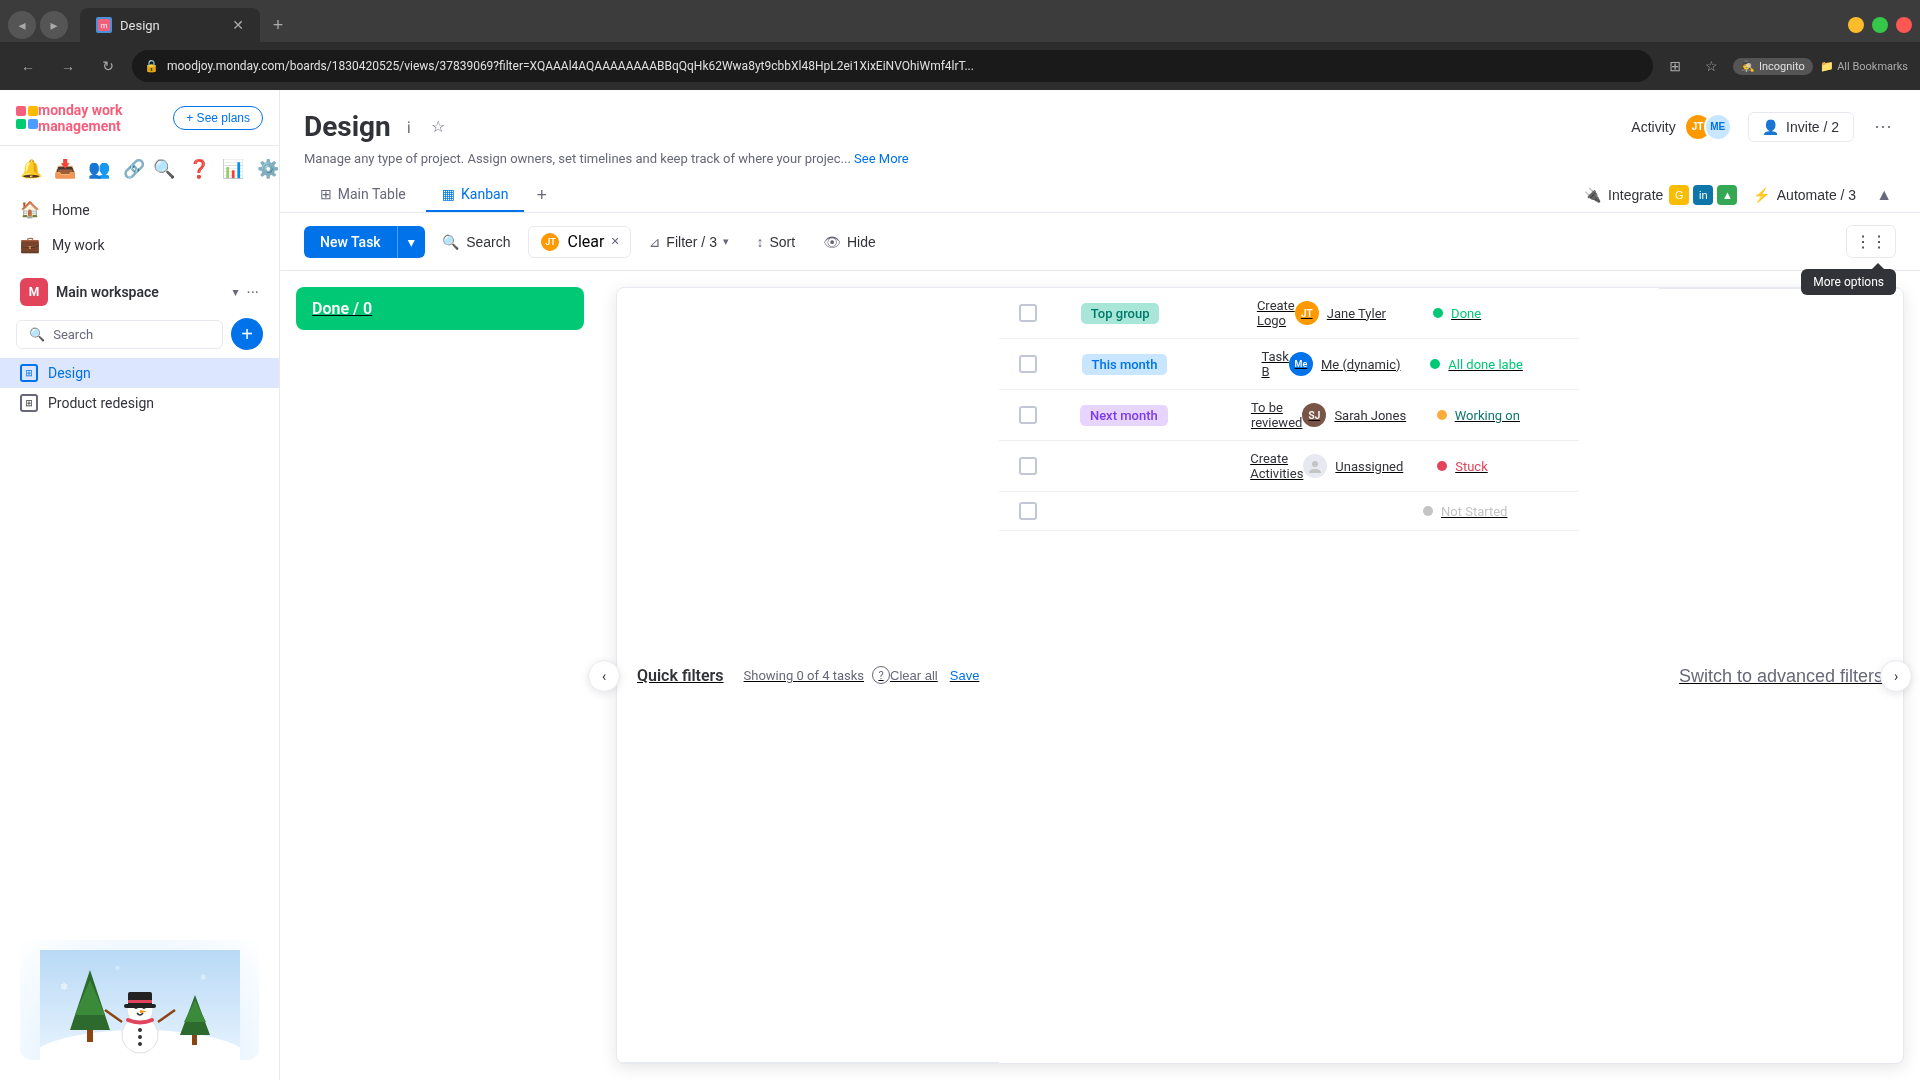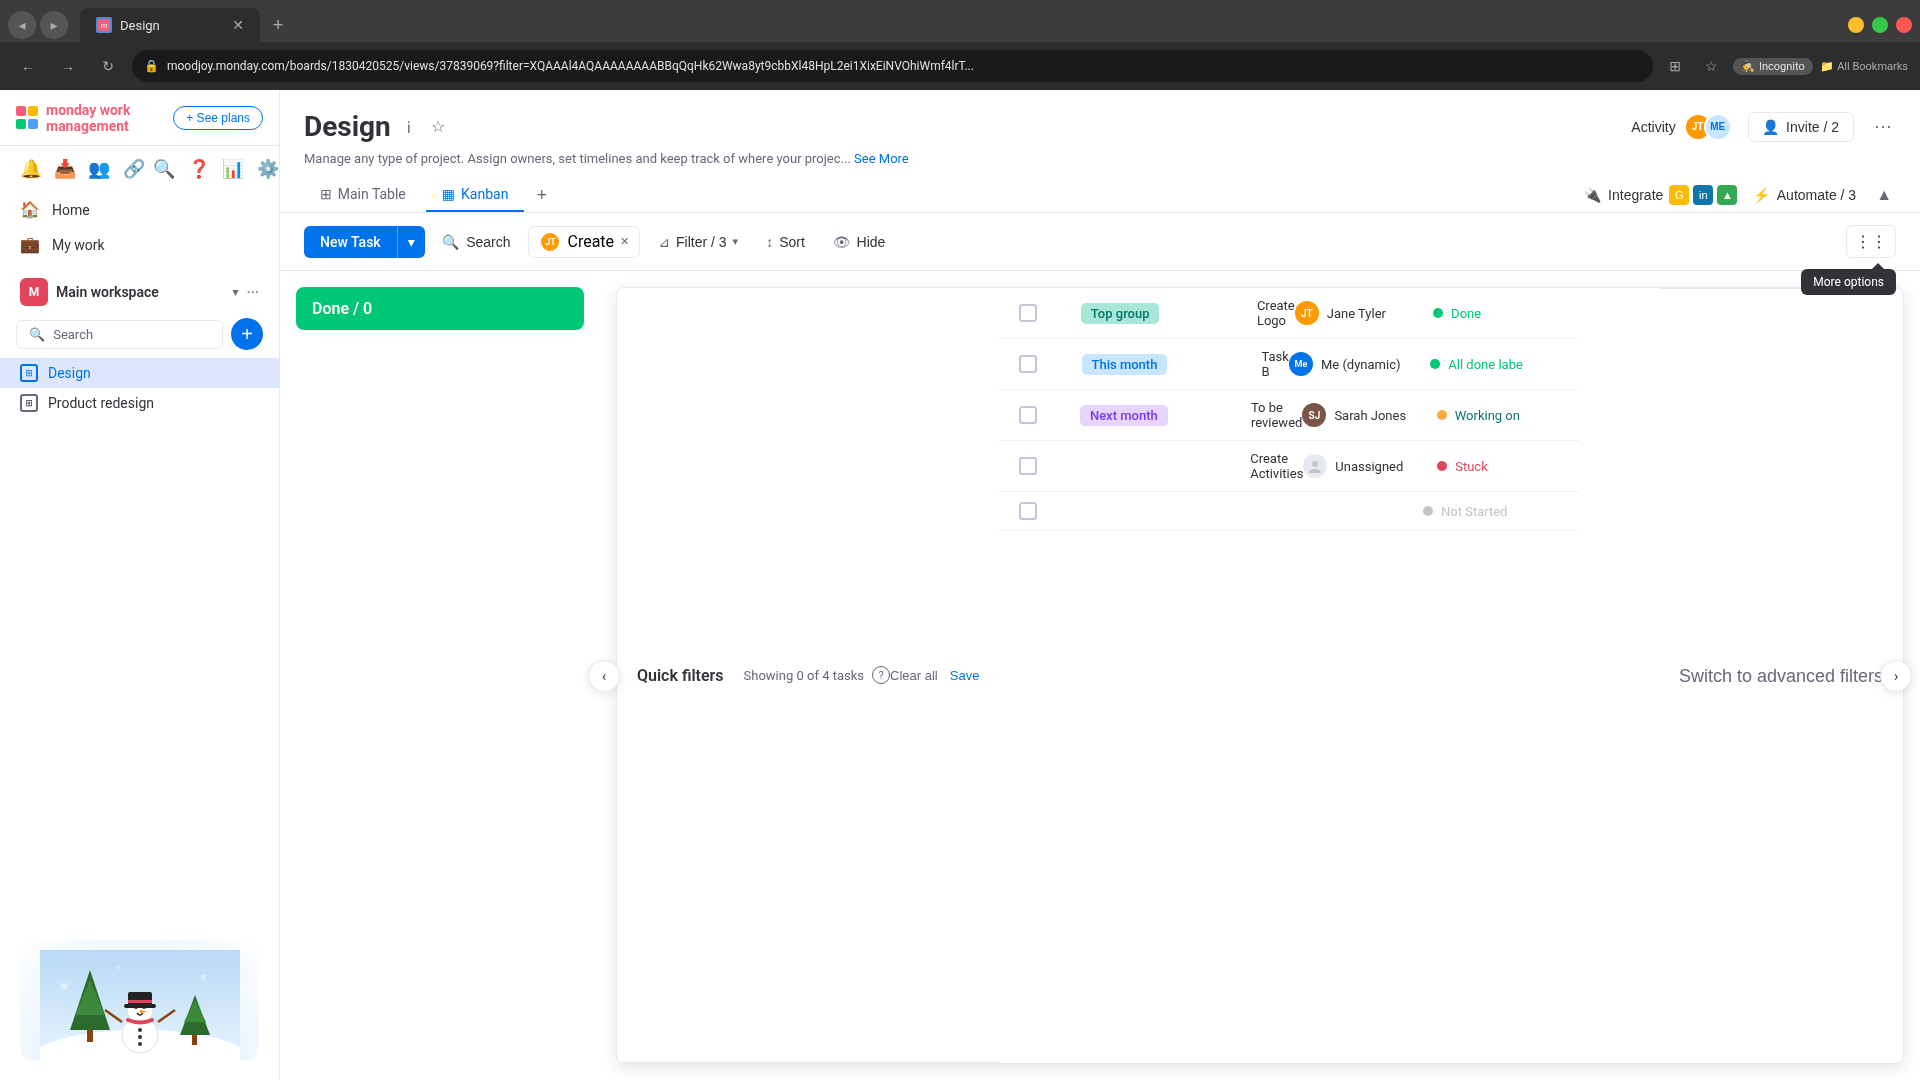--- a/index.html
+++ b/index.html
@@ -24,21 +24,21 @@
     .browser-action-btn { width: 28px; height: 28px; background: transparent; border: none; color: #aaa; cursor: pointer; display: flex; align-items: center; justify-content: center; font-size: 14px; border-radius: 4px; }
     .incognito-badge { background: #555; border-radius: 12px; padding: 2px 8px; font-size: 11px; color: #e0e0e0; display: flex; align-items: center; gap: 4px; }
     .bookmarks-btn { color: #aaa; font-size: 11px; white-space: nowrap; }
 
     
     .app-container { display: flex; height: 990px; width: 100%; background: #fff; }
 
     
     .sidebar { width: 280px; background: #fff; border-right: 1px solid #e6e9ef; display: flex; flex-direction: column; flex-shrink: 0; overflow: hidden; }
     .sidebar-top { padding: 12px 16px; display: flex; align-items: center; gap: 12px; border-bottom: 1px solid #e6e9ef; height: 56px; }
-    .app-logo { display: flex; align-items: center; gap: 8px; }
+    .app-logo { display: flex; align-items: center; }
     .logo-grid { display: grid; grid-template-columns: 1fr 1fr; gap: 2px; width: 24px; height: 24px; }
     .logo-dot { width: 10px; height: 10px; border-radius: 2px; }
     .logo-dot:nth-child(1) { background: #f65f7c; }
     .logo-dot:nth-child(2) { background: #ffb900; }
     .logo-dot:nth-child(3) { background: #00ca72; }
     .logo-dot:nth-child(4) { background: #4d9cff; }
     .logo-text { font-size: 14px; color: #333; font-weight: 500; }
     .logo-text span { color: #f65f7c; font-weight: 700; }
     .see-plans-btn { margin-left: auto; background: transparent; border: 1.5px solid #0073ea; color: #0073ea; border-radius: 16px; padding: 4px 12px; font-size: 12px; cursor: pointer; display: flex; align-items: center; gap: 4px; white-space: nowrap; }
 
@@ -107,21 +107,21 @@
     .toolbar-btn { display: flex; align-items: center; gap: 6px; background: transparent; border: none; cursor: pointer; color: #323338; font-size: 14px; padding: 6px 10px; border-radius: 6px; }
     .toolbar-icon { font-size: 14px; color: #676879; }
     .person-filter { display: flex; align-items: center; gap: 6px; background: white; border: 1px solid #e6e9ef; border-radius: 6px; padding: 4px 10px; cursor: pointer; }
     .filter-btn { display: flex; align-items: center; gap: 6px; background: transparent; border: none; cursor: pointer; color: #323338; font-size: 14px; padding: 6px 10px; border-radius: 6px; }
     .filter-chevron { color: #676879; font-size: 11px; }
     .more-options-btn { background: white; border: 1px solid #e6e9ef; border-radius: 6px; padding: 6px 8px; cursor: pointer; color: #323338; font-size: 16px; display: flex; align-items: center; }
     .tooltip-box { position: absolute; top: 44px; right: 0; background: #323338; color: white; border-radius: 6px; padding: 6px 12px; font-size: 12px; white-space: nowrap; z-index: 100; }
     .tooltip-box::before { content: ''; position: absolute; top: -6px; right: 12px; border-left: 6px solid transparent; border-right: 6px solid transparent; border-bottom: 6px solid #323338; }
 
     
-    .kanban-area { display: flex; flex: 1; overflow: hidden; position: relative; }
+    .kanban-area { display: flex; flex: 1; overflow: hidden; position: relative; text-decoration: underline; }
     .kanban-column { width: 320px; flex-shrink: 0; padding: 16px; display: flex; flex-direction: column; gap: 8px; overflow-y: auto; }
     .column-header { background: #00c875; border-radius: 8px; color: white; padding: 12px 16px; font-size: 16px; font-weight: 600; display: flex; align-items: center; justify-content: space-between; }
     .column-header.done { background: #00c875; }
 
     .prev-arrow { position: absolute; left: 308px; top: 50%; transform: translateY(-50%); background: white; border: 1px solid #e6e9ef; border-radius: 50%; width: 32px; height: 32px; display: flex; align-items: center; justify-content: center; cursor: pointer; box-shadow: 0 2px 8px rgba(0,0,0,0.1); z-index: 10; color: #323338; font-size: 14px; }
 
     
     .quick-filter-panel { flex: 1; background: white; border: 1px solid #e6e9ef; border-radius: 8px; margin: 16px 16px 16px 16px; display: flex; overflow: hidden; box-shadow: 0 4px 16px rgba(0,0,0,0.1); }
     .qf-header { display: flex; align-items: center; justify-content: space-between; padding: 16px 20px; border-bottom: 1px solid #e6e9ef; }
     .qf-title { font-size: 16px; font-weight: 600; color: #323338; }
@@ -410,21 +410,21 @@
       <div class="new-task-btn">
         <span class="new-task-main">New Task</span>
         <span class="new-task-dropdown">▾</span>
       </div>
       <button class="toolbar-btn">
         <span class="toolbar-icon">🔍</span>
         <span>Search</span>
       </button>
       <div class="person-filter">
         <div class="avatar-img" style="width:22px;height:22px;font-size:9px;background:#ff9900;">JT</div>
-        <span>Create</span>
+        <span>Clear</span>
         <span style="color:#676879;font-size:11px;">✕</span>
       </div>
       <button class="filter-btn">
         <span class="toolbar-icon">⊿</span>
         <span>Filter / 3</span>
         <span class="filter-chevron">▾</span>
       </button>
       <button class="toolbar-btn">
         <span class="toolbar-icon">↕</span>
         <span>Sort</span>

